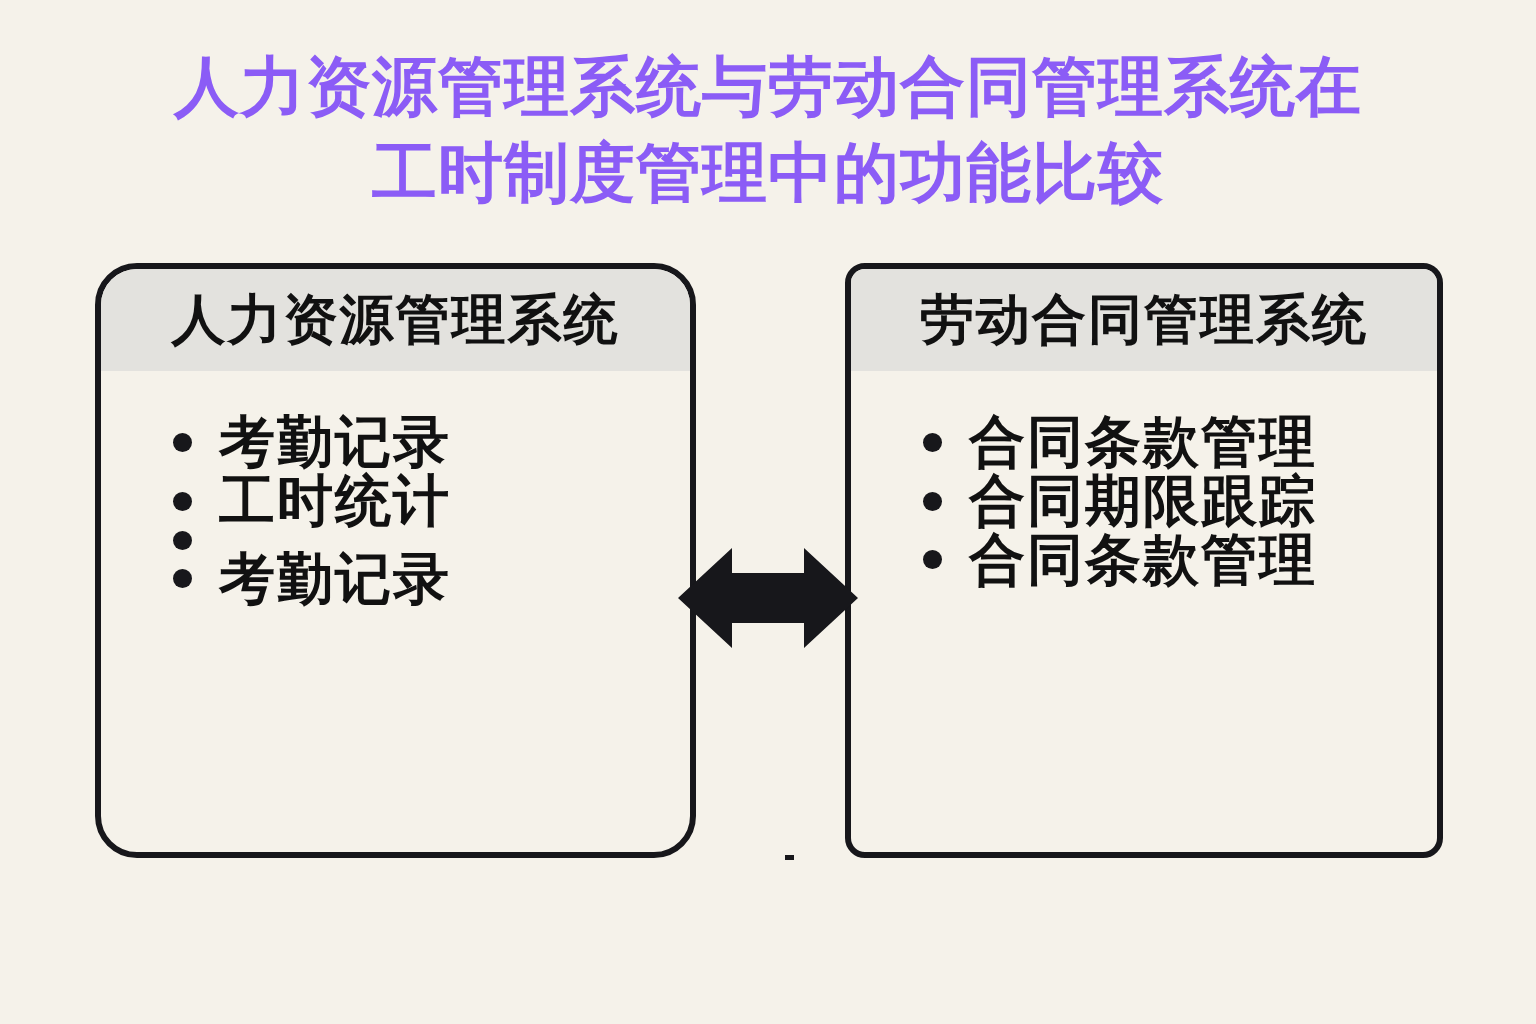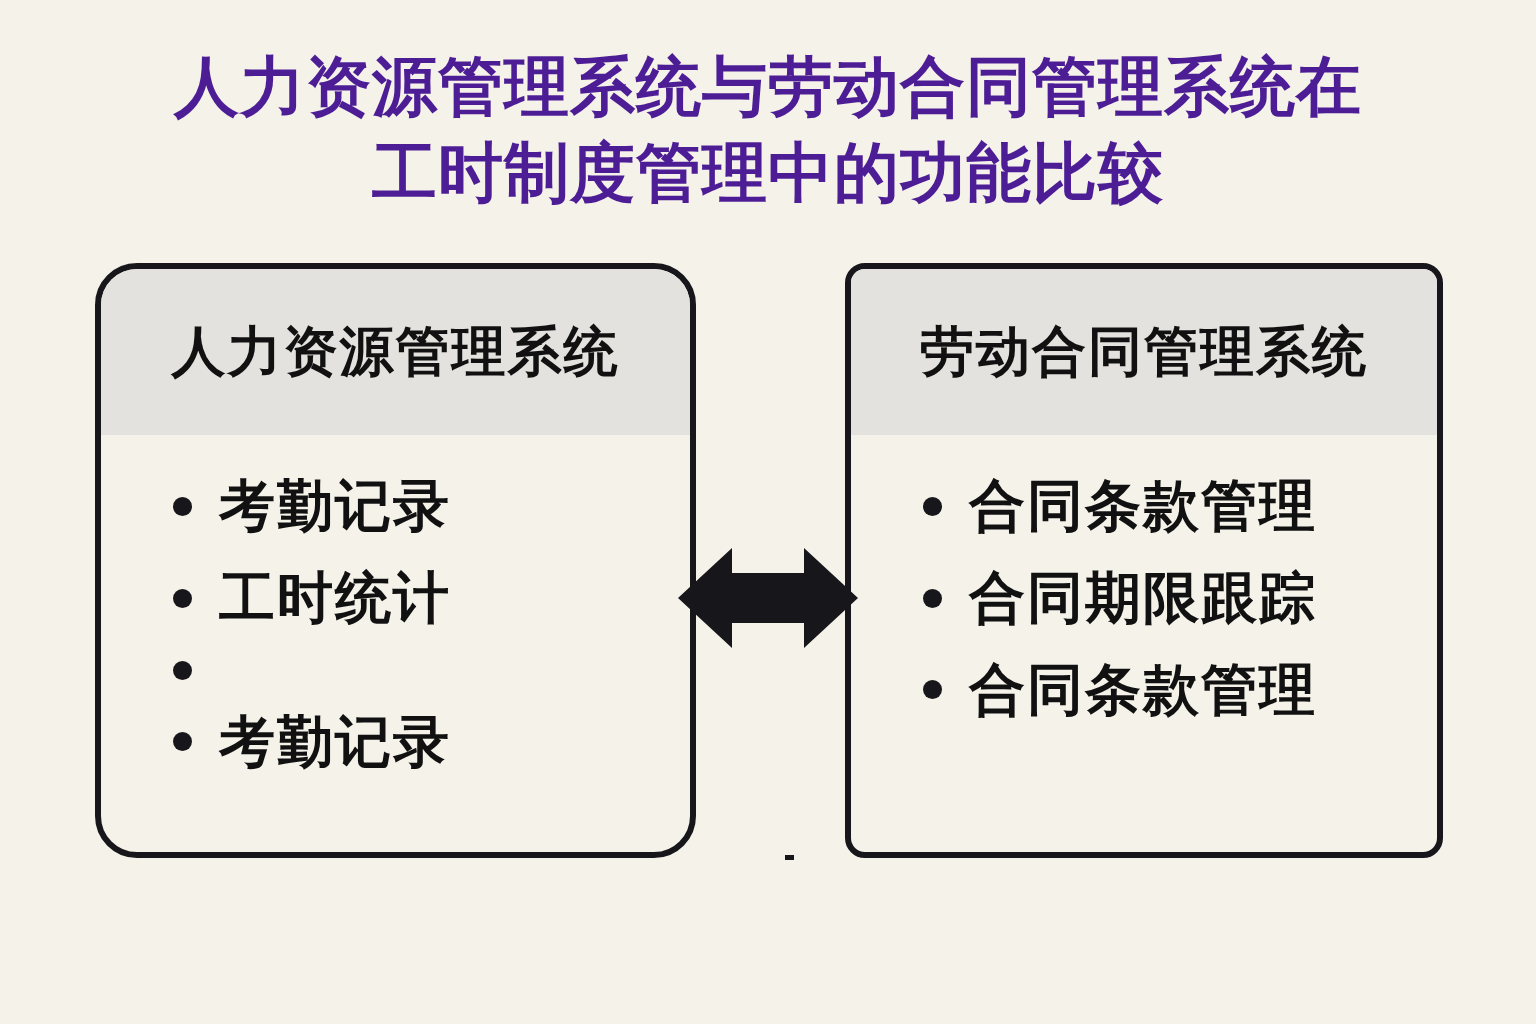--- a/index.html
+++ b/index.html
@@ -23,53 +23,52 @@
   .title {
     position: absolute;
     top: 44px;
     left: 0;
     width: 1536px;
     text-align: center;
     font-size: 65px;
     font-weight: bold;
     line-height: 1.33;
     letter-spacing: 1px;
-    color: #4c1d95;
+    color: #8b5cf6;
   }
   .title .line {
     display: block;
   }
   .panel {
     position: absolute;
     top: 263px;
     height: 595px;
     box-sizing: border-box;
     background: #f5f2ea;
     border: 6px solid #17171b;
     border-radius: 42px;
     overflow: hidden;
   }
   .panel-left  { left: 95px;  width: 601px; }
   .panel-right { left: 845px; width: 598px; border-radius: 20px; }
   .panel-header {
-    height: 166px;
+    height: 102px;
     background: #e3e2de;
     display: flex;
     align-items: center;
     justify-content: center;
     font-size: 54px;
     font-weight: bold;
     letter-spacing: 2px;
     color: #111111;
   }
   .panel-body {
     padding: 42px 10px 0 72px;
     display: flex;
     flex-direction: column;
-    gap: 33px;
   }
   .item {
     display: flex;
     align-items: center;
     font-size: 56px;
     font-weight: bold;
     letter-spacing: 2px;
     line-height: 1.05;
     color: #111111;
   }

